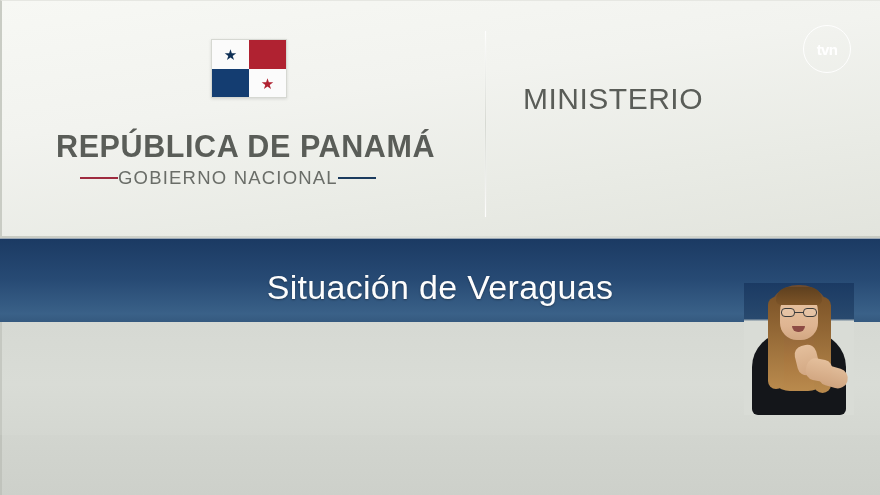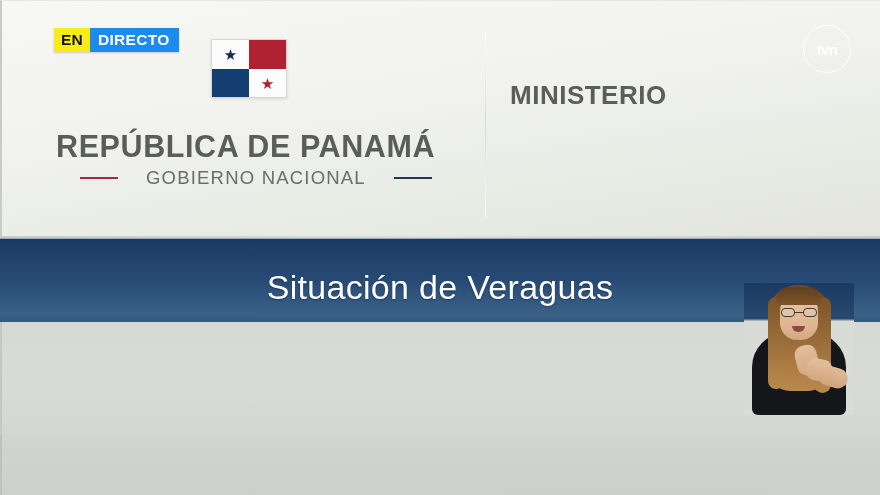--- a/index.html
+++ b/index.html
@@ -58,40 +58,40 @@
   .star-red  { color:#b02231; }
 
   
   #rep-title {
     position:absolute; left:54px; top:118px; width:390px;
     font-size:30.5px; font-weight:bold; color:#5a5d58;
     letter-spacing:.6px; white-space:nowrap;margin-top:10px;
   }
   #gob-row {
     position:absolute; left:78px; top:166px; width:345px;
-    display:flex; align-items:center; gap:28px;
+    display:flex; align-items:center; gap:0;
   }
   .dash { height:2.5px; width:38px; flex:none; }
   .dash-red  { background:#9e2b3f; }
   .dash-blue { background:#1b3b5e; }
   #gob-text {
     font-size:18.5px; color:#6a6d68; letter-spacing:1.2px; white-space:nowrap;
   }
 
   
   #h-divider {
     position:absolute; left:483px; top:30px; width:1px; height:186px;
     background:linear-gradient(180deg,rgba(255,255,255,.95),rgba(210,213,206,.85),rgba(255,255,255,.95));
     box-shadow:0 0 1px rgba(255,255,255,.9);
   }
 
   
   #ministry {
-    position:absolute; left:508px; top:78px;
-    font-size:26px; font-weight:bold; color:#5a5d58;
+    position:absolute; left:521px; top:78px;
+    font-size:30px; font-weight:normal; color:#5a5d58;
     line-height:1.3; letter-spacing:.5px;
   }
 
   
   #tvn-watermark {
     position:absolute; right:29px; top:24px; width:48px; height:48px;
     border-radius:50%; border:1.6px solid rgba(255,255,255,.92);
     display:flex; align-items:center; justify-content:center;
     color:rgba(255,255,255,.95); font-size:15px; font-weight:bold;
     letter-spacing:-.6px;
@@ -191,24 +191,20 @@
     border-left:2px solid #c0c3bc;
   }
 </style>
 </head>
 <body>
 
 <div id="screen">
 
   <div id="header">
 
-    <div id="live-badge">
-      <span id="live-en">EN</span>
-      <span id="live-directo">DIRECTO</span>
-    </div>
 
     <div id="flag">
       <div class="fq fq-wr">
         <span class="star star-blue">★</span>
       </div>
       <div class="fq fq-rd"></div>
       <div class="fq fq-bl"></div>
       <div class="fq fq-wr">
         <span class="star star-red">★</span>
       </div>

